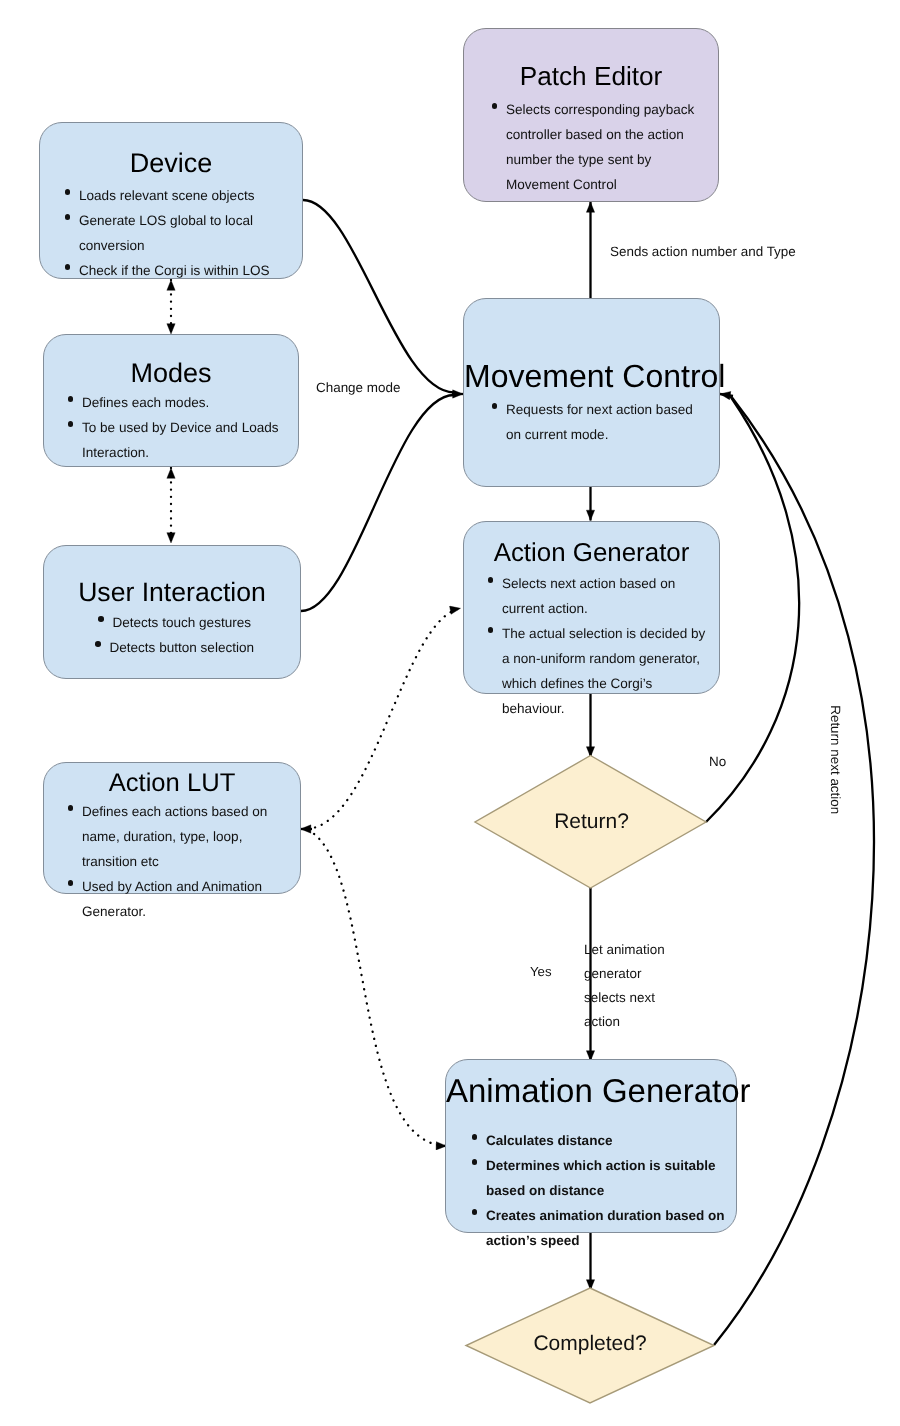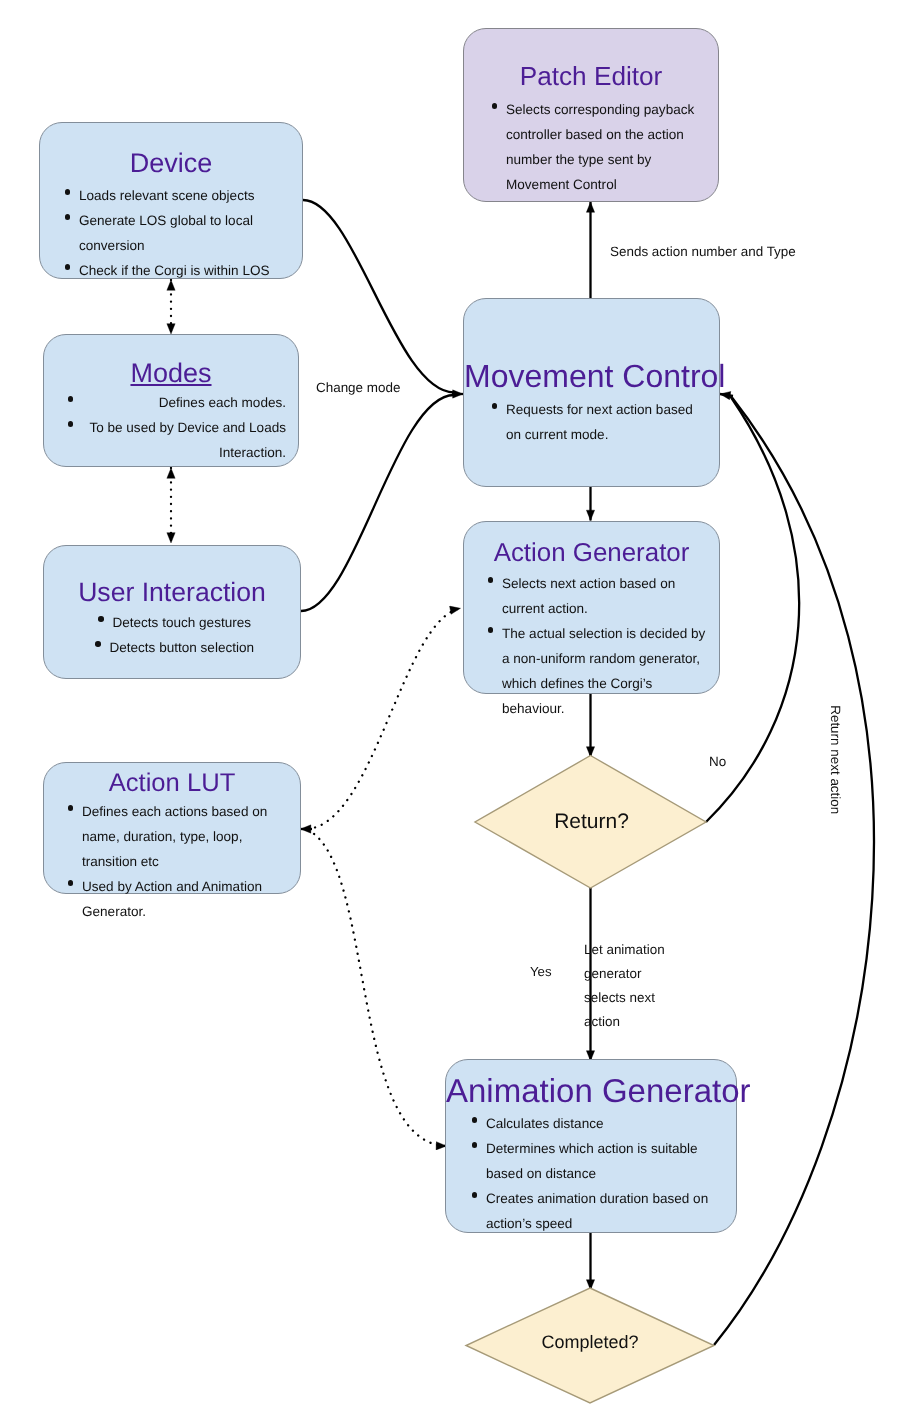--- a/index.html
+++ b/index.html
@@ -1,21 +1,21 @@
 <!DOCTYPE html>
 <html><head>
 <meta charset="utf-8">
 <title>Flowchart</title>
 <style>
   html,body{margin:0;padding:0;background:#ffffff;-webkit-font-smoothing:antialiased;text-rendering:geometricPrecision;}
   body{width:900px;height:1426px;overflow:hidden;font-family:"Liberation Sans",sans-serif;}
   #stage{position:relative;width:900px;height:1426px;background:#fff;}
   svg.layer{position:absolute;left:0;top:0;width:900px;height:1426px;pointer-events:none;}
   .node{position:absolute;box-sizing:border-box;border-radius:23px;}
-  .node .title{text-align:center;color:#4c1d95;white-space:nowrap;}
+  .node .title{text-align:center;color:#000000;white-space:nowrap;}
   .node ul{margin:0;padding:0;list-style:none;}
   .node li{position:relative;color:#111;font-size:13.55px;line-height:25px;}
   .node li .dot{position:absolute;left:-14.5px;top:6.3px;width:5.6px;height:5.6px;border-radius:50%;background:#111;}
   .node.process{background:#cfe2f3;border:1.5px solid #838e9a;}
   .node.patch{background:#d9d2e9;border:1.5px solid #85858c;}
   .node ul.centered li{text-align:center;}
   .node ul.centered .inl{position:relative;display:inline-block;padding-left:14.5px;}
   .node ul.centered .inl .dot{left:0;}
   .edge-label{position:absolute;color:#111;white-space:normal;font-size:13.45px;line-height:18.4px;}
 </style>
@@ -76,22 +76,22 @@
   <div class="node process" style="left:39px;top:122px;width:264px;height:157px;">
     <div class="title" style="margin-top:25px;font-size:27px;">Device</div>
     <ul style="margin-left:39px;margin-right:6px;margin-top:4px;">
       <li><span class="dot"></span><span>Loads relevant scene objects</span></li>
       <li><span class="dot"></span><span>Generate LOS global to local conversion</span></li>
       <li><span class="dot"></span><span>Check if the Corgi is within LOS</span></li>
     </ul>
   </div>
 
   <div class="node process" style="left:43px;top:334px;width:256px;height:133px;">
-    <div class="title" style="margin-top:23px;font-size:27px;text-decoration:underline;">Modes</div>
-    <ul style="margin-left:38px;margin-right:12px;margin-top:1px;text-align:right;">
+    <div class="title" style="margin-top:23px;font-size:27px;">Modes</div>
+    <ul style="margin-left:38px;margin-right:12px;margin-top:1px;">
       <li><span class="dot"></span><span>Defines each modes.</span></li>
       <li><span class="dot"></span><span>To be used by Device and Loads Interaction.</span></li>
     </ul>
   </div>
 
   <div class="node process" style="left:43px;top:545px;width:258px;height:134px;">
     <div class="title" style="margin-top:31px;font-size:26.6px;">User Interaction</div>
     <ul class="centered" style="margin-top:2px;text-align:center;padding-left:5px;">
       <li><span class="inl"><span class="dot"></span><span>Detects touch gestures</span></span></li>
       <li><span class="inl"><span class="dot"></span><span>Detects button selection</span></span></li>
@@ -116,33 +116,33 @@
   <div class="node process" style="left:463px;top:521px;width:257px;height:173px;">
     <div class="title" style="margin-top:17px;font-size:25.9px;">Action Generator</div>
     <ul style="margin-left:38px;margin-right:4px;margin-top:3px;">
       <li><span class="dot"></span><span>Selects next action based on current action.</span></li>
       <li><span class="dot"></span><span>The actual selection is decided by a non-uniform random generator, which defines the Corgi’s behaviour.</span></li>
     </ul>
   </div>
 
   <div class="node process" style="left:445px;top:1059px;width:292px;height:174px;">
     <div class="title" style="margin-top:12px;font-size:33px;text-align:right;">Animation Generator</div>
-    <ul style="margin-left:40px;margin-right:6px;margin-top:1px;">
+    <ul style="margin-left:40px;margin-right:6px;margin-top:18px;font-weight:bold;">
       <li><span class="dot"></span><span>Calculates distance</span></li>
       <li><span class="dot"></span><span>Determines which action is suitable based on distance</span></li>
       <li><span class="dot"></span><span>Creates animation duration based on action’s speed</span></li>
     </ul>
   </div>
 
   <svg class="layer" viewBox="0 0 900 1426" xmlns="http://www.w3.org/2000/svg">
     <polygon points="590.5,755.5 706,822 590.5,888 475,822" fill="#fcefd0" stroke="#a69a78" stroke-width="1.4"></polygon>
     <polygon points="590,1288 714,1345.5 590,1403 466,1345.5" fill="#fcefd0" stroke="#a69a78" stroke-width="1.4"></polygon>
   </svg>
   <div class="diamond-label" style="position:absolute;left:476px;top:810px;width:231px;text-align:center;font-size:21px;color:#111;">Return?</div>
-  <div class="diamond-label" style="position:absolute;left:466px;top:1332px;width:248px;text-align:center;font-size:18px;color:#111;">Completed?</div>
+  <div class="diamond-label" style="position:absolute;left:466px;top:1332px;width:248px;text-align:center;font-size:21px;color:#111;">Completed?</div>
 
   <div class="edge-label" style="left:610px;top:243px;">Sends action number and Type</div>
   <div class="edge-label" style="left:316px;top:379px;">Change mode</div>
   <div class="edge-label" style="left:709px;top:753px;text-align:right;">No</div>
   <div class="edge-label" style="left:530px;top:963px;font-size:13.2px;">Yes</div>
   <div class="edge-label" style="left:584px;top:938px;width:82px;line-height:24px;">Let animation generator selects next action</div>
   <div class="edge-label" style="left:782px;top:749px;width:106px;white-space:nowrap;transform:rotate(90deg);transform-origin:center;text-align:center;">Return next action</div>
 
 </div>
 

